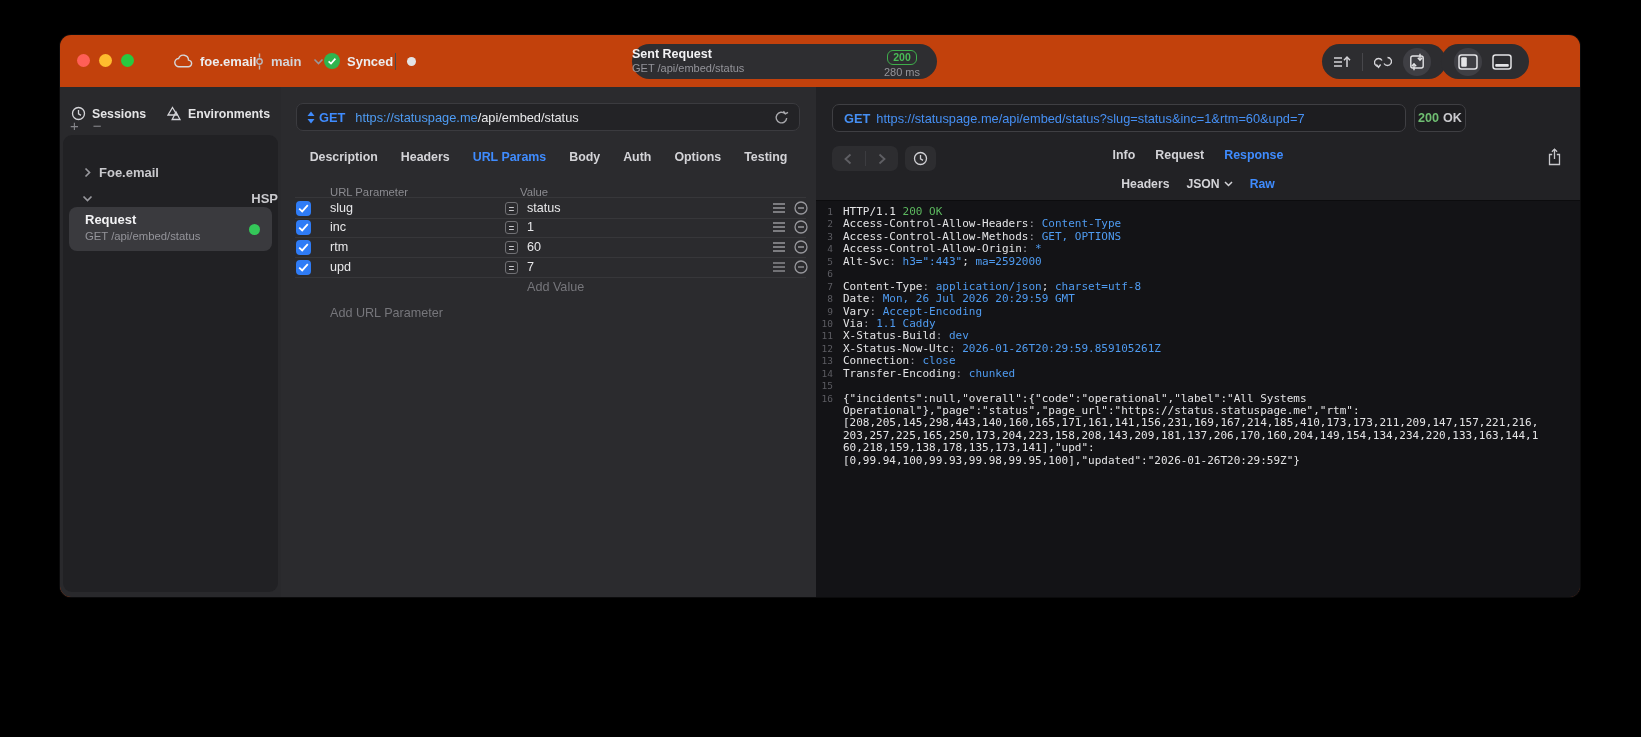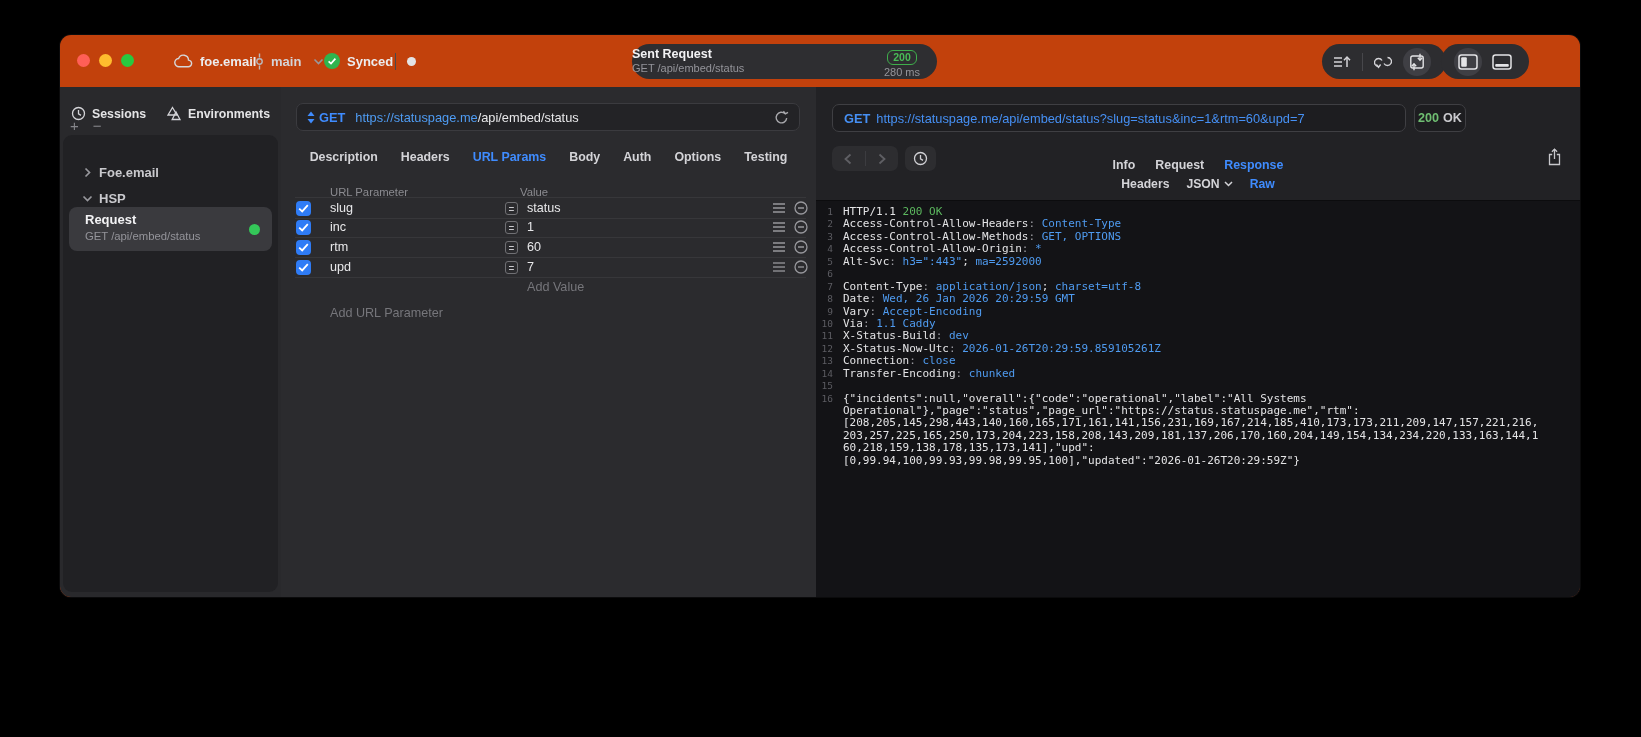--- a/index.html
+++ b/index.html
@@ -30,21 +30,21 @@
   .tool-btn.active{background:#3f3f44;}
   .tg-sep{width:1px;height:18px;background:#47474b;}
   
   .sidebar{position:absolute;left:0;top:52px;width:221px;bottom:0;background:#29292c;}
   .sb-tabs{position:absolute;left:0;right:0;top:10px;display:flex;justify-content:center;gap:20px;margin-top:9px;}
   .sb-tab{display:flex;align-items:center;gap:6px;color:#e4e4e6;font-size:12.3px;font-weight:700;}
   .sb-pm{position:absolute;left:10px;top:30px;color:#86868b;font-size:15px;letter-spacing:0;}
   .sb-pm span{margin-right:14px;}
   .tree{position:absolute;left:3px;top:48px;width:215px;height:457px;background:#212124;border-radius:9px;}
   .tree-row{position:absolute;left:0;right:0;height:22px;display:flex;align-items:center;color:#c9c9cd;font-size:13px;font-weight:600;}
-  .tr-foe{top:26px;} .tr-hsp{top:52px;}
+  .tr-foe{top:26px;} .tr-hsp{top:52px;justify-content:space-between;}
   .tree-chev{width:20px;display:flex;justify-content:center;margin-left:14px;margin-right:2px;}
   .req-item{position:absolute;left:6px;top:72px;width:203px;height:44px;background:#3a3a3e;border-radius:8px;}
   .ri-title{position:absolute;left:16px;top:5px;font-size:13px;font-weight:700;color:#f2f2f4;}
   .ri-sub{position:absolute;left:16px;top:23px;font-size:11.3px;color:#94949a;}
   .ri-dot{position:absolute;right:12px;top:17px;width:11px;height:11px;border-radius:50%;background:#34c759;}
   .sb-bottom{position:absolute;left:0;right:0;top:511px;height:26px;}
   .sbb-icon{position:absolute;top:4px;}
   .sbb-sep{position:absolute;left:58px;top:5px;width:1px;height:15px;background:#44444a;}
   .search-pill{position:absolute;left:88px;top:1px;width:128px;height:23px;border-radius:12px;background:#3a3a3e;display:flex;align-items:center;gap:5px;padding-left:9px;box-sizing:border-box;color:#98989d;font-size:12.5px;}
   
@@ -79,21 +79,21 @@
   .r-urlbar{position:absolute;left:16px;top:17px;width:574px;height:28px;border:1px solid #3f3f43;background:#1d1d20;border-radius:7px;box-sizing:border-box;display:flex;align-items:center;padding:0 11px;overflow:hidden;white-space:nowrap;}
   .r-method{color:#4690f4;font-weight:700;font-size:12.8px;margin-right:6px;}
   .r-url{color:#4690f4;font-size:12.8px;}
   .r-badge{position:absolute;left:598px;top:17px;width:52px;height:28px;border:1px solid #3f3f43;background:#1d1d20;border-radius:7px;box-sizing:border-box;display:flex;align-items:center;justify-content:center;gap:4px;font-size:12.6px;}
   .rb-code{color:#6fbe72;font-weight:700;} .rb-ok{color:#c9c9cd;font-weight:600;}
   .r-nav{position:absolute;left:0;right:0;top:59px;height:26px;}
   .bf-pill{position:absolute;left:16px;top:0;width:66px;height:25px;border-radius:7px;background:#2d2d30;display:flex;align-items:center;}
   .bf-half{flex:1;display:flex;justify-content:center;}
   .bf-sep{width:1px;height:15px;background:#3c3c40;}
   .clock-pill{position:absolute;left:89px;top:0;width:31px;height:25px;border-radius:7px;background:#2d2d30;display:flex;align-items:center;justify-content:center;}
-  .r-tabs{position:absolute;left:0;right:0;top:12px;display:flex;justify-content:center;gap:20px;}
+  .r-tabs{position:absolute;left:0;right:0;top:2px;display:flex;justify-content:center;gap:20px;}
   .r-tab{font-size:12.4px;color:#d4d4d8;font-weight:600;}
   .r-tab.active{color:#3f8cff;}
   .r-share{position:absolute;right:18px;top:2px;}
   .r-subtabs{position:absolute;left:0;right:0;top:90px;display:flex;justify-content:center;gap:17px;align-items:center;}
   .r-subtab{font-size:12.2px;color:#d4d4d8;font-weight:600;display:flex;align-items:center;gap:4px;}
   .r-subtab.active{color:#3f8cff;}
   .resp-area{position:absolute;left:0;right:0;top:113px;bottom:0;background:#131316;border-top:1px solid #0c0c0e;padding-top:5px;box-sizing:border-box;overflow:hidden;}
   .rrow{height:12.45px;line-height:12.45px;white-space:pre;display:flex;font-family:"DejaVu Sans Mono",monospace;font-size:11px;}
   .gut{width:17px;text-align:right;color:#5c5c62;font-size:9.5px;flex:0 0 17px;}
   .cl{padding-left:10px;}
@@ -556,21 +556,21 @@
     </div>
 
     <div class="resp-area">
         <div class="rrow"><span class="gut">1</span><span class="cl"><span class="t-w">HTTP/1.1 </span><span class="t-g">200 OK</span></span></div>
         <div class="rrow"><span class="gut">2</span><span class="cl"><span class="t-w">Access-Control-Allow-Headers</span><span class="t-d">: </span><span class="t-b">Content-Type</span></span></div>
         <div class="rrow"><span class="gut">3</span><span class="cl"><span class="t-w">Access-Control-Allow-Methods</span><span class="t-d">: </span><span class="t-b">GET, OPTIONS</span></span></div>
         <div class="rrow"><span class="gut">4</span><span class="cl"><span class="t-w">Access-Control-Allow-Origin</span><span class="t-d">: </span><span class="t-b">*</span></span></div>
         <div class="rrow"><span class="gut">5</span><span class="cl"><span class="t-w">Alt-Svc</span><span class="t-d">: </span><span class="t-b">h3=":443"</span><span class="t-w">; </span><span class="t-b">ma=2592000</span></span></div>
         <div class="rrow"><span class="gut">6</span></div>
         <div class="rrow"><span class="gut">7</span><span class="cl"><span class="t-w">Content-Type</span><span class="t-d">: </span><span class="t-b">application/json</span><span class="t-w">; </span><span class="t-b">charset=utf-8</span></span></div>
-        <div class="rrow"><span class="gut">8</span><span class="cl"><span class="t-w">Date</span><span class="t-d">: </span><span class="t-b">Wed, 26 Jan 2026 20:29:59 GMT</span></span></div>
+        <div class="rrow"><span class="gut">8</span><span class="cl"><span class="t-w">Date</span><span class="t-d">: </span><span class="t-b">Mon, 26 Jul 2026 20:29:59 GMT</span></span></div>
         <div class="rrow"><span class="gut">9</span><span class="cl"><span class="t-w">Vary</span><span class="t-d">: </span><span class="t-b">Accept-Encoding</span></span></div>
         <div class="rrow"><span class="gut">10</span><span class="cl"><span class="t-w">Via</span><span class="t-d">: </span><span class="t-b">1.1 Caddy</span></span></div>
         <div class="rrow"><span class="gut">11</span><span class="cl"><span class="t-w">X-Status-Build</span><span class="t-d">: </span><span class="t-b">dev</span></span></div>
         <div class="rrow"><span class="gut">12</span><span class="cl"><span class="t-w">X-Status-Now-Utc</span><span class="t-d">: </span><span class="t-b">2026-01-26T20:29:59.859105261Z</span></span></div>
         <div class="rrow"><span class="gut">13</span><span class="cl"><span class="t-w">Connection</span><span class="t-d">: </span><span class="t-b">close</span></span></div>
         <div class="rrow"><span class="gut">14</span><span class="cl"><span class="t-w">Transfer-Encoding</span><span class="t-d">: </span><span class="t-b">chunked</span></span></div>
         <div class="rrow"><span class="gut">15</span><span class="cl"></span></div>
         <div class="rrow"><span class="gut">16</span><span class="cl"><span class="t-w">{"incidents":null,"overall":{"code":"operational","label":"All Systems</span></span></div>
         <div class="rrow"><span class="gut"></span><span class="cl"><span class="t-w">Operational"},"page":"status","page_url":"https://status.statuspage.me","rtm":</span></span></div>
         <div class="rrow"><span class="gut"></span><span class="cl"><span class="t-w">[208,205,145,298,443,140,160,165,171,161,141,156,231,169,167,214,185,410,173,173,211,209,147,157,221,216,</span></span></div>

